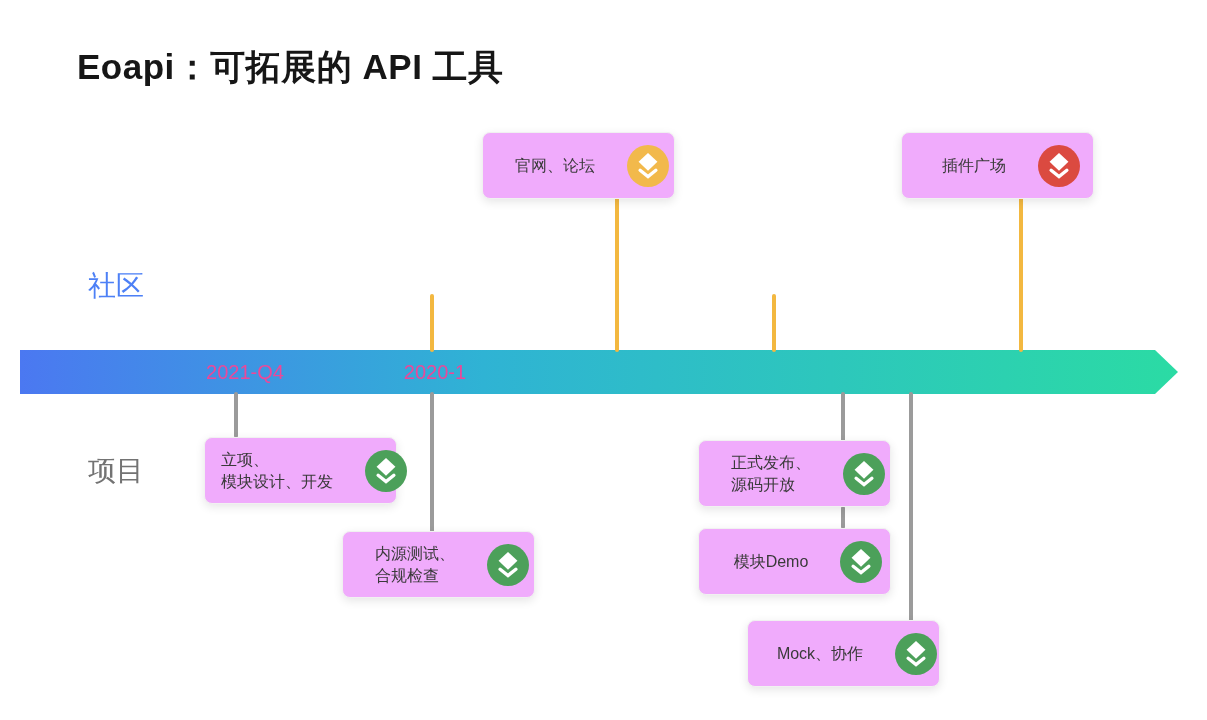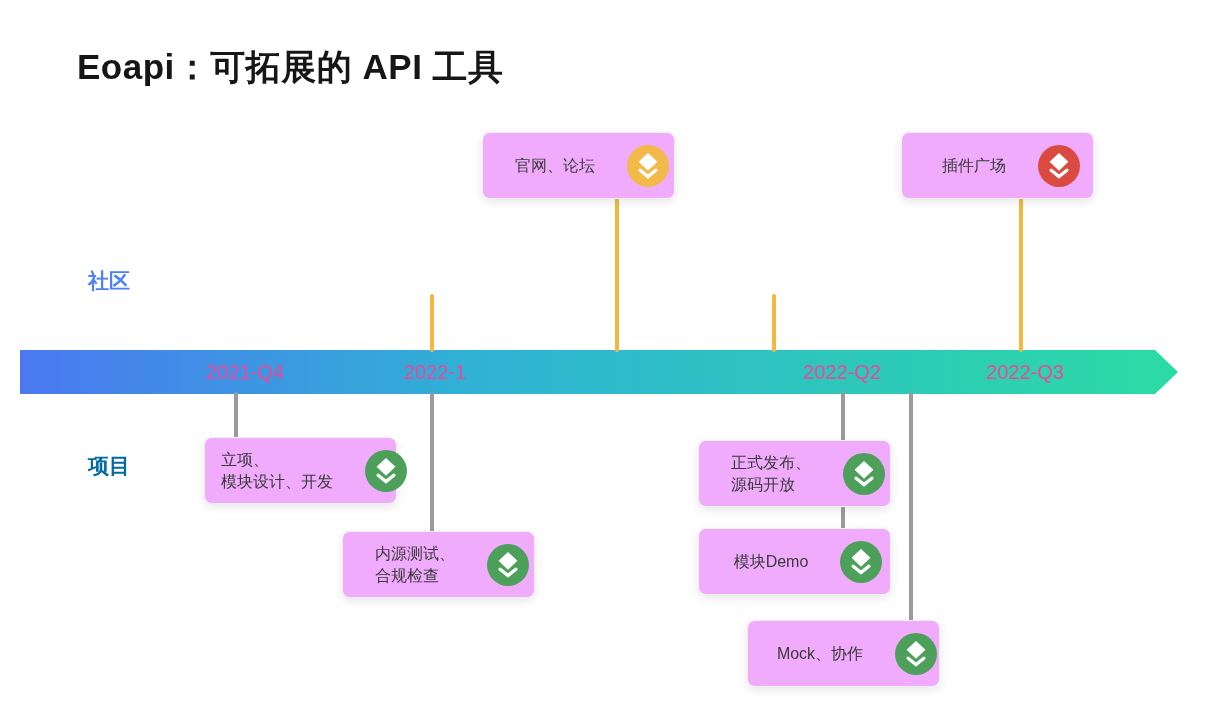--- a/index.html
+++ b/index.html
@@ -8,23 +8,23 @@
     font-family: "Liberation Sans", "DejaVu Sans", sans-serif;
     width: 1207px; height: 720px; overflow: hidden; position: relative;
   }
   #stage { position: absolute; left: 0; top: 0; width: 1207px; height: 720px; background: #ffffff; margin-left: 20px; }
 
   .page-title {
     position: absolute; left: 57px; top: 44px;
     font-size: 35px; font-weight: 700; color: #161616; letter-spacing: 0.5px;
   }
 
-  .row-label { position: absolute; font-size: 21px; font-weight: 700; }
+  .row-label { position: absolute; font-size: 28px; font-weight: 400; }
   .row-label--community { left: 68px; top: 267px; color: #4d80f6; }
-  .row-label--project   { left: 68px; top: 452px; color: #0369a1; }
+  .row-label--project   { left: 68px; top: 452px; color: #737373; }
 
   .timeline { position: absolute; left: 0; top: 350px; width: 1160px; height: 44px; }
   .timeline svg { display: block; }
   .timeline-date {
     position: absolute; top: 0; height: 44px; width: 140px; line-height: 44px;
     text-align: center; color: #ec4899; font-size: 20px; font-weight: 400;
   }
 
   .connector { position: absolute; width: 4px; border-radius: 2px; }
   .connector--yellow { background: #f3b840; }
@@ -62,23 +62,21 @@
       <defs>
         <linearGradient id="barGrad" x1="0" y1="0" x2="1" y2="0">
           <stop offset="0" stop-color="#4b78f1"></stop>
           <stop offset="0.4" stop-color="#2fb3d4"></stop>
           <stop offset="1" stop-color="#2bdba4"></stop>
         </linearGradient>
       </defs>
       <polygon points="0,0 1135,0 1158,22 1135,44 0,44" fill="url(#barGrad)"></polygon>
     </svg>
     <span class="timeline-date" style="left:155px">2021-Q4</span>
-    <span class="timeline-date" style="left:345px">2022-1</span>
-    <span class="timeline-date" style="left:752px">2022-Q2</span>
-    <span class="timeline-date" style="left:935px">2022-Q3</span>
+    <span class="timeline-date" style="left:345px">2020-1</span>
   </div>
 
   <div class="connector connector--yellow" style="left:595px; top:197px; height:155px"></div>
   <div class="connector connector--yellow" style="left:410px; top:294px; height:58px"></div>
   <div class="connector connector--yellow" style="left:752px; top:294px; height:58px"></div>
   <div class="connector connector--yellow" style="left:999px; top:197px; height:155px"></div>
 
   <div class="connector connector--gray" style="left:214px; top:392px; height:46px"></div>
   <div class="connector connector--gray" style="left:410px; top:392px; height:141px"></div>
   <div class="connector connector--gray" style="left:821px; top:392px; height:50px"></div>

